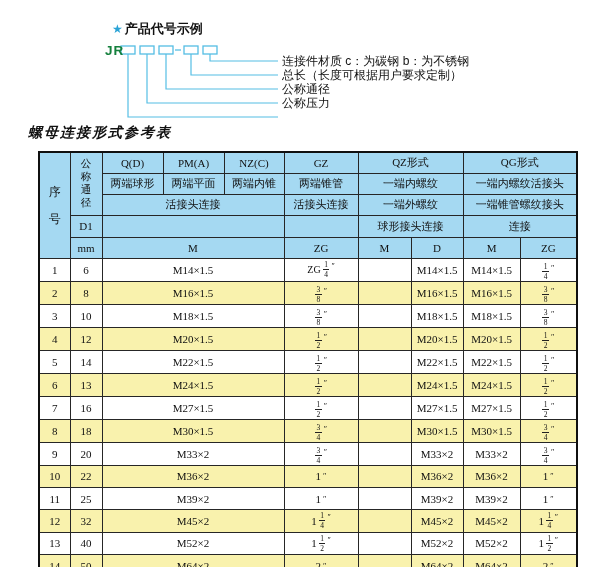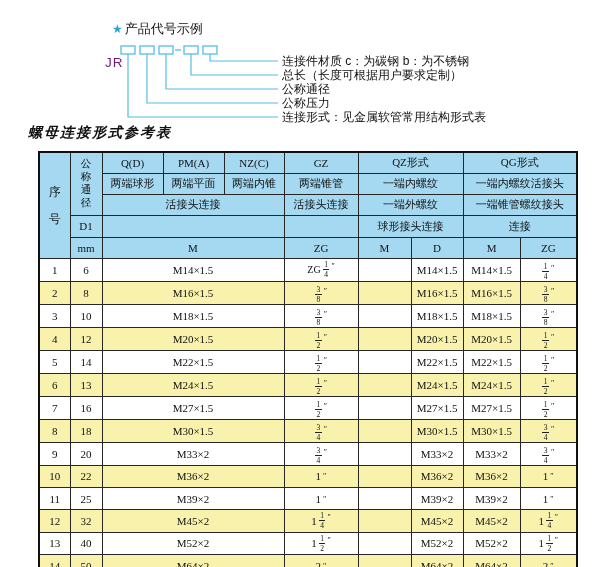--- a/index.html
+++ b/index.html
@@ -1,22 +1,22 @@
 <!DOCTYPE html>
 <html><head>
 <meta charset="utf-8">
 <style>
   html,body{margin:0;padding:0;background:#fff;}
   .page{position:relative;width:600px;height:567px;background:#ffffff;overflow:hidden;
         font-family:"Liberation Sans","DejaVu Sans",sans-serif;color:#111;}
 
   
-  .diagram-title{position:absolute;left:112px;top:20px;font-size:13px;font-weight:normal;white-space:nowrap;}
+  .diagram-title{position:absolute;left:112px;top:20px;font-size:13px;font-weight:bold;white-space:nowrap;}
   .diagram-title .star{color:#2aa3d6;margin-right:2px;font-size:12px;}
-  .jr-prefix{position:absolute;left:105px;top:43px;font-size:13.5px;font-weight:normal;color:#701a75;letter-spacing:1px;margin-top:12px;}
+  .jr-prefix{position:absolute;left:105px;top:43px;font-size:13.5px;font-weight:bold;color:#15803d;letter-spacing:1px;}
   .callout-svg{position:absolute;left:0;top:0;width:600px;height:135px;}
   .dlabel{position:absolute;left:282px;font-size:12px;font-weight:normal;white-space:nowrap;line-height:14px;}
   .dl0{top:54px;} .dl1{top:68px;} .dl2{top:82px;} .dl3{top:96px;} .dl4{top:110px;}
 
   
   .table-title{position:absolute;left:28px;top:124px;font-size:14px;font-weight:bold;font-style:italic;
                font-family:"Liberation Serif","DejaVu Serif",serif;letter-spacing:2px;}
 
   
   table.spec{position:absolute;left:38px;top:151px;width:538px;border-collapse:collapse;table-layout:fixed;
@@ -66,21 +66,20 @@
 
   <div class="diagram-title">
     <span class="star">★</span><span>产品代号示例</span>
   </div>
   <div class="jr-prefix">JR</div>
 
   <div class="dlabel dl0">连接件材质  c：为碳钢  b：为不锈钢</div>
   <div class="dlabel dl1">总长（长度可根据用户要求定制）</div>
   <div class="dlabel dl2">公称通径</div>
   <div class="dlabel dl3">公称压力</div>
-  <div class="dlabel dl4">连接形式：见金属软管常用结构形式表</div>
 
   <div class="table-title">螺母连接形式参考表</div>
 
   <table class="spec">
     <colgroup>
       <col style="width:31px">
         <col style="width:32px">
       <col style="width:61px">
         <col style="width:61px">
         <col style="width:60px">

